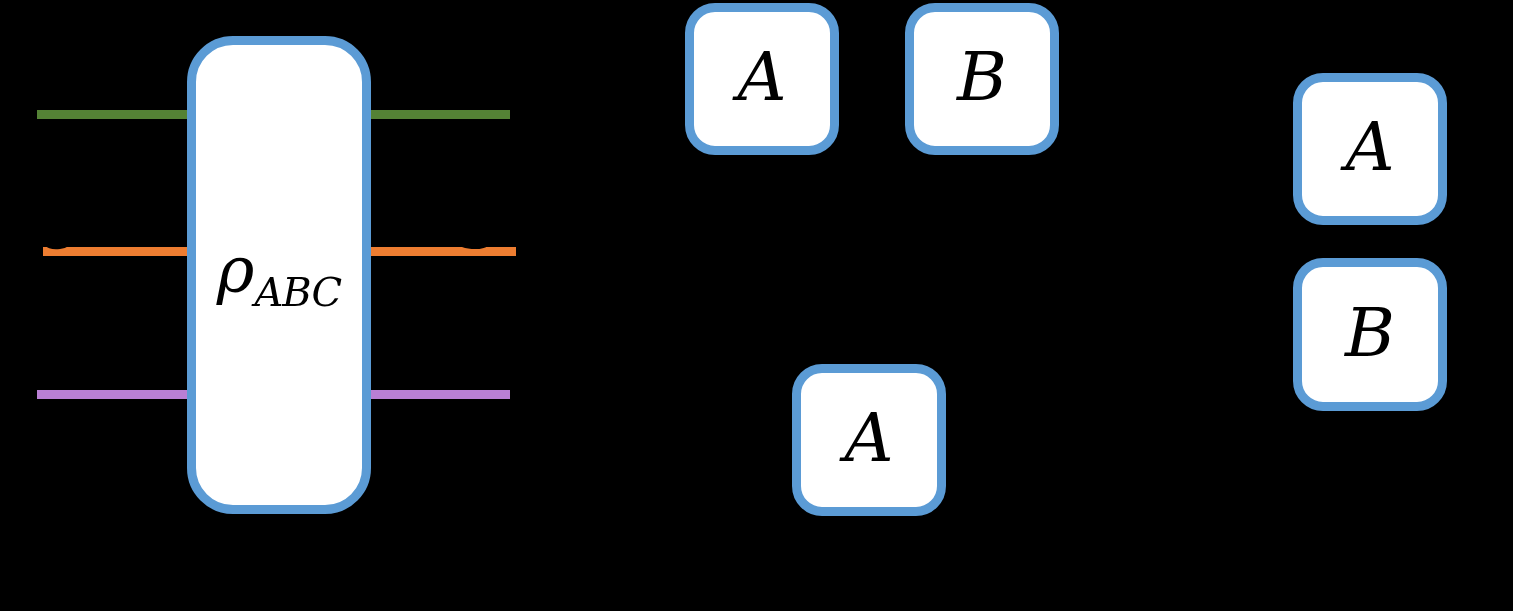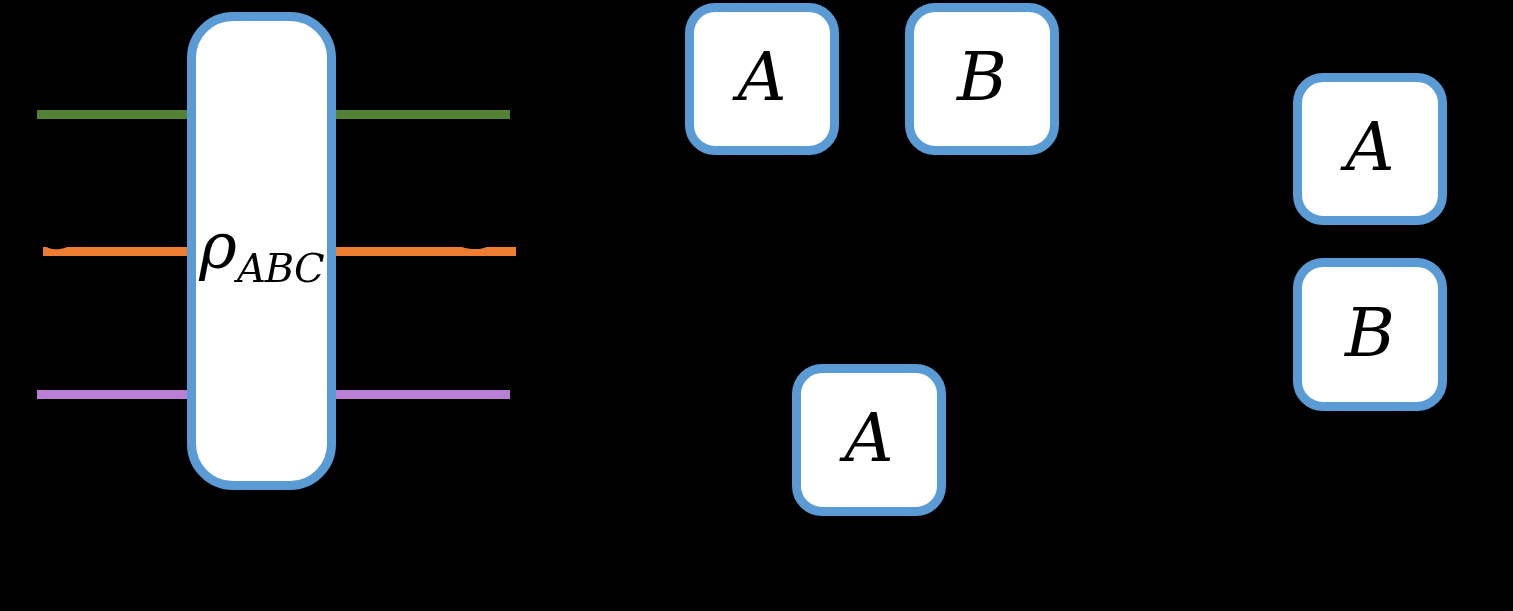--- a/index.html
+++ b/index.html
@@ -44,22 +44,22 @@
     background: #ffffff;
     border: 9px solid #5B9BD5;
     box-sizing: border-box;
     z-index: 3;
     display: flex;
     align-items: center;
     justify-content: center;
   }
   .state-box {
     left: 187px;
-    top: 12px;
-    width: 149px;
+    top: 36px;
+    width: 184px;
     height: 478px;
     border-radius: 46px;
   }
   .small-box {
     width: 154px;
     height: 152px;
     border-radius: 30px;
   }
   .box-top-a    { left: 685px;  top: 3px; }
   .box-top-b    { left: 905px;  top: 3px; }

